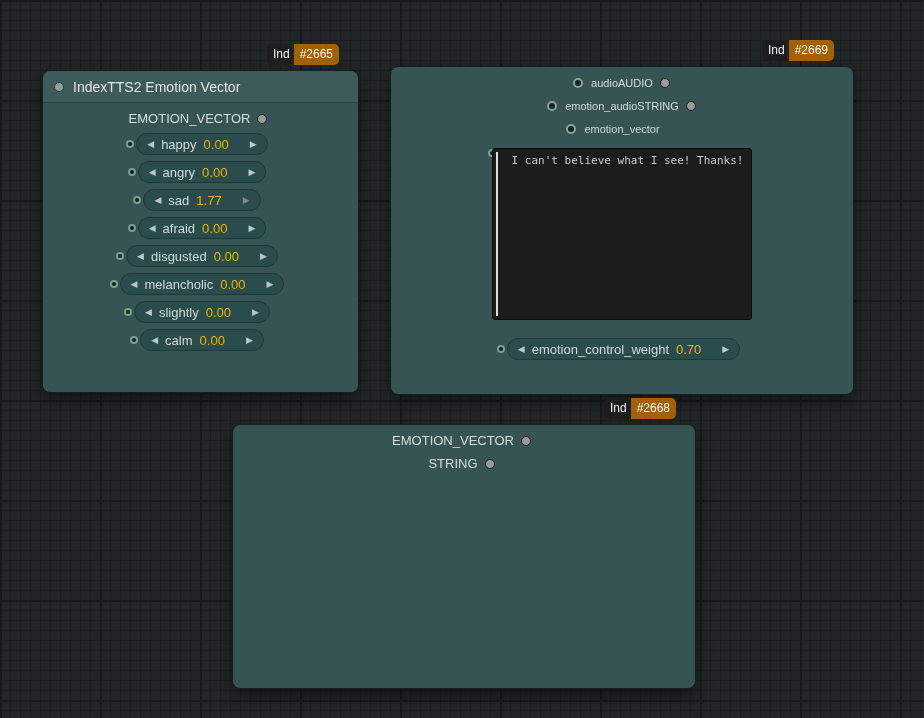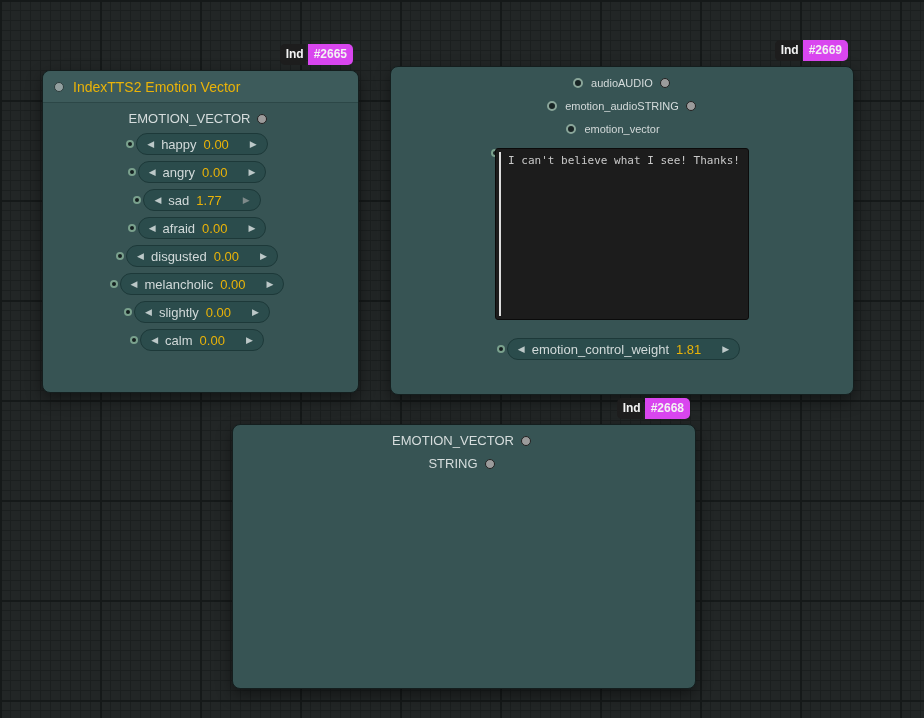--- a/index.html
+++ b/index.html
@@ -32,33 +32,33 @@
     border-radius:8px 8px 0 0;
     border-bottom:1px solid #2c4747;
     display:flex;align-items:center;gap:9px;
     padding:0 11px;
   }
   .header-dot{
     width:10px;height:10px;border-radius:50%;
     background:#93a0a0;border:1px solid #2c3d3d;box-sizing:border-box;
     flex:0 0 auto;
   }
-  .node-title{color:#eab308;font-size:14px;white-space:nowrap;}
+  .node-title{color:#e5e5e5;font-size:14px;white-space:nowrap;}
   .node-body{display:flex;flex-direction:column;padding-top:4px;align-items:center;}
 
   .badge-row{
-    position:absolute;top:-27px;right:5px;
-    display:flex;gap:2px;align-items:center;font-weight:bold;
+    position:absolute;top:-27px;right:19px;
+    display:flex;gap:2px;align-items:center;
   }
   .badge{
     color:#f3f3f3;font-size:12px;line-height:1.25;
     padding:3px 6px;border-radius:5px;white-space:nowrap;
   }
   .badge-prefix{background:#1d1d1d;padding-right:2px;border-radius:5px 0 0 5px;}
-  .badge-id{background:#d946ef;border-radius:0 5px 5px 0;}
+  .badge-id{background:#a16207;border-radius:0 5px 5px 0;}
 
   .out-row{
     position:relative;height:23px;flex:0 0 auto;
     display:flex;align-items:center;justify-content:flex-end;
     padding-right:22px;
     color:#d6dddd;font-size:13px;
   }
   .io-row{
     position:relative;height:23px;flex:0 0 auto;
     display:flex;align-items:center;
@@ -96,21 +96,21 @@
   .w-value{color:#eab308;margin-right:14px;white-space:nowrap;}
 
   .text-row{position:relative;margin:8px;flex:0 0 auto;}
   .text-row .mini-slot{left:-4px;top:1px;}
   .text-widget{
     position:relative;width:100%;height:100%;
     background:#1c1c1c;border:1px solid #0b0b0b;border-radius:3px;
     box-sizing:border-box;
     font-family:"DejaVu Sans Mono",monospace;
     font-size:11px;line-height:1.35;color:#c9c9c9;
-    padding:5px 8px 5px 12px;
+    padding:5px 8px 5px 19px;
     overflow:hidden;white-space:pre-wrap;
   }
   .text-widget::before{
     content:"";position:absolute;left:3px;top:3px;bottom:3px;width:2px;
     background:#dcdcdc;
   }
 </style>
 </head>
 <body>
 
@@ -239,21 +239,21 @@
       <div class="text-row" style="height:172px;">
         <span class="mini-slot"></span>
         <div class="text-widget">I can't believe what I see! Thanks!</div>
       </div>
 
       <div class="widget-row" style="margin-top:10px;">
         <span class="mini-slot"></span>
         <div class="widget-pill">
           <span class="arrow">◀</span>
           <span class="w-name">emotion_control_weight</span>
-          <span class="w-value">1.81</span>
+          <span class="w-value">0.70</span>
           <span class="arrow">▶</span>
         </div>
       </div>
     </div>
   </div>
 
   <div class="node" style="left:232px;top:424px;width:464px;height:265px;">
     <div class="badge-row">
       <span class="badge badge-prefix">Ind</span>
       <span class="badge badge-id">#2668</span>

